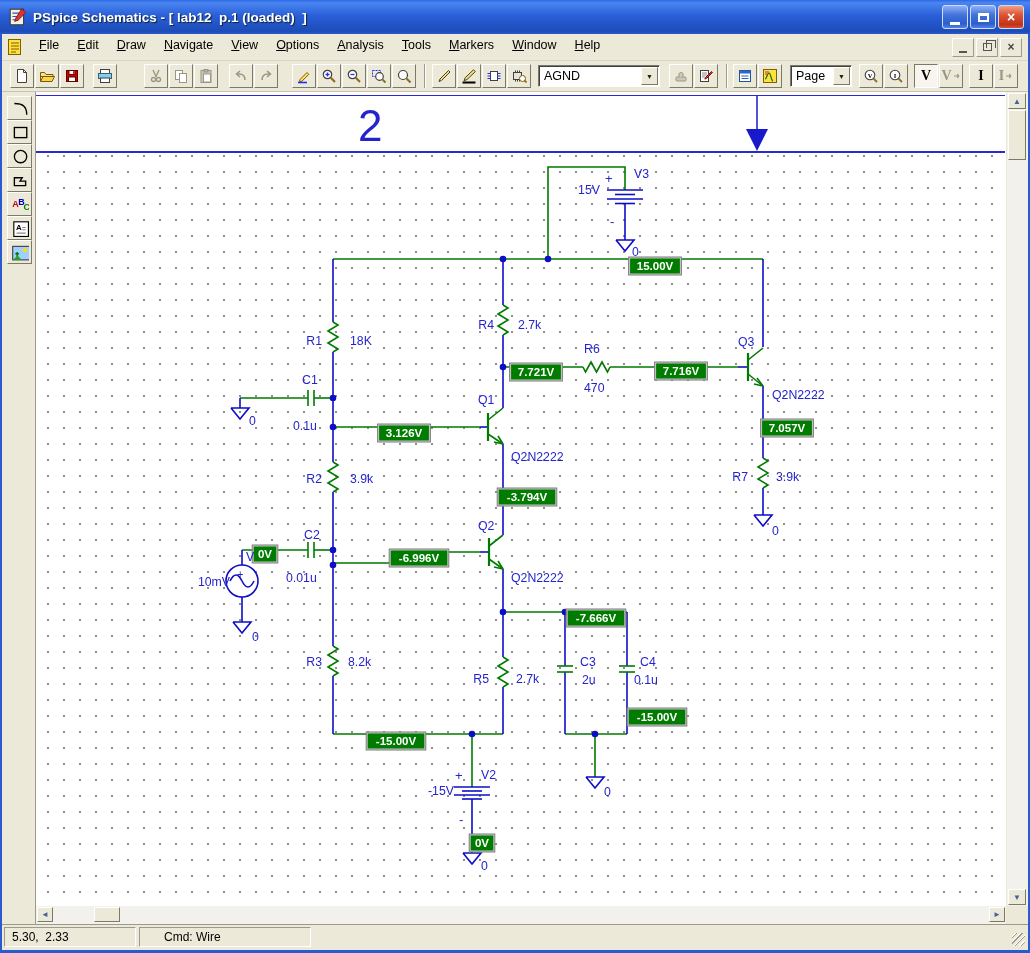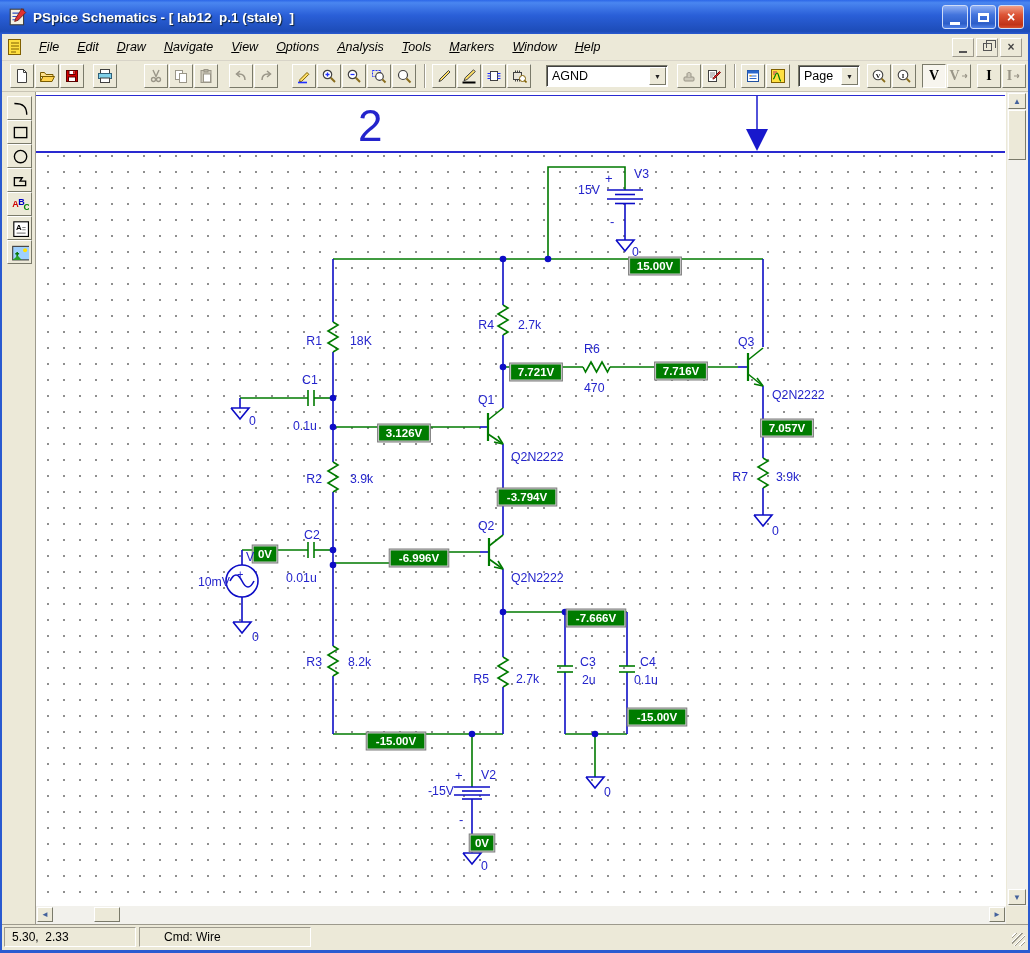--- a/index.html
+++ b/index.html
@@ -21,21 +21,21 @@
   .wbtn.close{background:linear-gradient(180deg,#f0a088 0%,#dd5436 40%,#c03318 85%,#d8502e 100%);}
   .glyph-min{display:block;width:10px;height:3px;background:#fff;margin-top:12px;}
   .glyph-max{display:block;width:11px;height:9px;border:2px solid #fff;border-top-width:3px;}
   .edge-l,.edge-r{position:absolute;top:34px;width:2px;height:916px;background:#2a5ad0;z-index:50;}
   .edge-l{left:0;} .edge-r{right:0;}
   .edge-b{position:absolute;left:0;top:950px;width:1030px;height:3px;background:#2a5ad0;z-index:50;}
   
   .menubar{position:absolute;left:2px;top:34px;width:1026px;height:27px;background:#ece9d8;
     display:flex;align-items:center;font-size:12.5px;color:#000;border-bottom:1px solid #d8d4c8;}
   .doc-icon{width:18px;height:18px;margin:0 6px 0 4px;flex:0 0 auto;}
-  #menu-items{display:flex;height:100%;align-items:center;font-style:italic;}
+  #menu-items{display:flex;height:100%;}
   .menu-item{padding:4px 9px;cursor:default;}
   .menu-item u{text-decoration:underline;}
   .mdibtns{margin-left:auto;display:flex;gap:2px;margin-right:6px;}
   .mdib{width:22px;height:19px;background:#ece9d8;border:1px solid #fff;
     border-right-color:#9d9a8d;border-bottom-color:#9d9a8d;display:flex;align-items:center;
     justify-content:center;font-size:12px;color:#444;font-weight:bold;}
   .glyph-mdimin{display:block;width:8px;height:2px;background:#555;margin-top:9px;}
   .glyph-restore{display:block;width:9px;height:8px;border:1px solid #555;position:relative;background:#ece9d8;}
   .glyph-restore:before{content:"";position:absolute;left:2px;top:-4px;width:8px;height:7px;
     border:1px solid #555;border-bottom:none;}
@@ -94,21 +94,21 @@
 <div class="win" style="--wire-green: #007a00; --wire-blue: #0d0dc6; --text-blue: #2424cc; --badge-green: #007c00;">
 
   <div class="titlebar">
     <span class="app-icon">
       <svg viewBox="0 0 18 18" width="20" height="20">
           <rect x="2" y="2" width="12" height="14" fill="#f6f2e2" stroke="#404040"></rect>
           <path d="M4 5.5h6M4 8.5h8M4 11.5h6" stroke="#3050c0" stroke-width="1"></path>
           <path d="M12.5 1.5L16 5 9 12l-3 1 1-3z" fill="#e03030" stroke="#702020" stroke-width="0.8"></path>
         </svg>
     </span>
-    <span class="title-text">PSpice Schematics - [ lab12  p.1 (stale)  ]</span>
+    <span class="title-text">PSpice Schematics - [ lab12  p.1 (loaded)  ]</span>
     <span class="winbtns">
       <span class="wbtn">
           <span class="glyph-min"></span>
         </span>
       <span class="wbtn">
           <span class="glyph-max"></span>
         </span>
       <span class="wbtn close">×</span>
     </span>
   </div>
@@ -256,21 +256,21 @@
         </svg>
       </span>
       <span class="tbtn">
         <svg viewBox="0 0 16 16" width="16" height="16">
           <rect x="2.5" y="4.5" width="8" height="7" fill="#e8e4d8" stroke="#404040"></rect>
           <path d="M4.5 2.5v2M6.5 2.5v2M8.5 2.5v2M4.5 11.5v2M6.5 11.5v2M8.5 11.5v2" stroke="#404040"></path>
           <circle cx="11.5" cy="10.5" r="3" fill="#fff" stroke="#806000"></circle>
           <path d="M13.5 12.5l2 2" stroke="#806000" stroke-width="1.6"></path>
         </svg>
       </span>
-      <span class="combo" style="width: 122px; margin-left: 14px;">
+      <span class="combo" style="width: 122px; margin-left: 6px;">
         <span class="combo-text">AGND</span>
         <span class="combo-btn">▼</span>
       </span>
       <span class="tbtn disabled" style="margin-left: 9px;">
         <svg viewBox="0 0 16 16" width="16" height="16">
           <rect x="3" y="9" width="10" height="4" rx="1" fill="#cdc9ba" stroke="#9a9688"></rect>
           <path d="M6 9V6c0-2 4-2 4 0v3" fill="#cdc9ba" stroke="#9a9688"></path>
         </svg>
       </span>
       <span class="tbtn">

